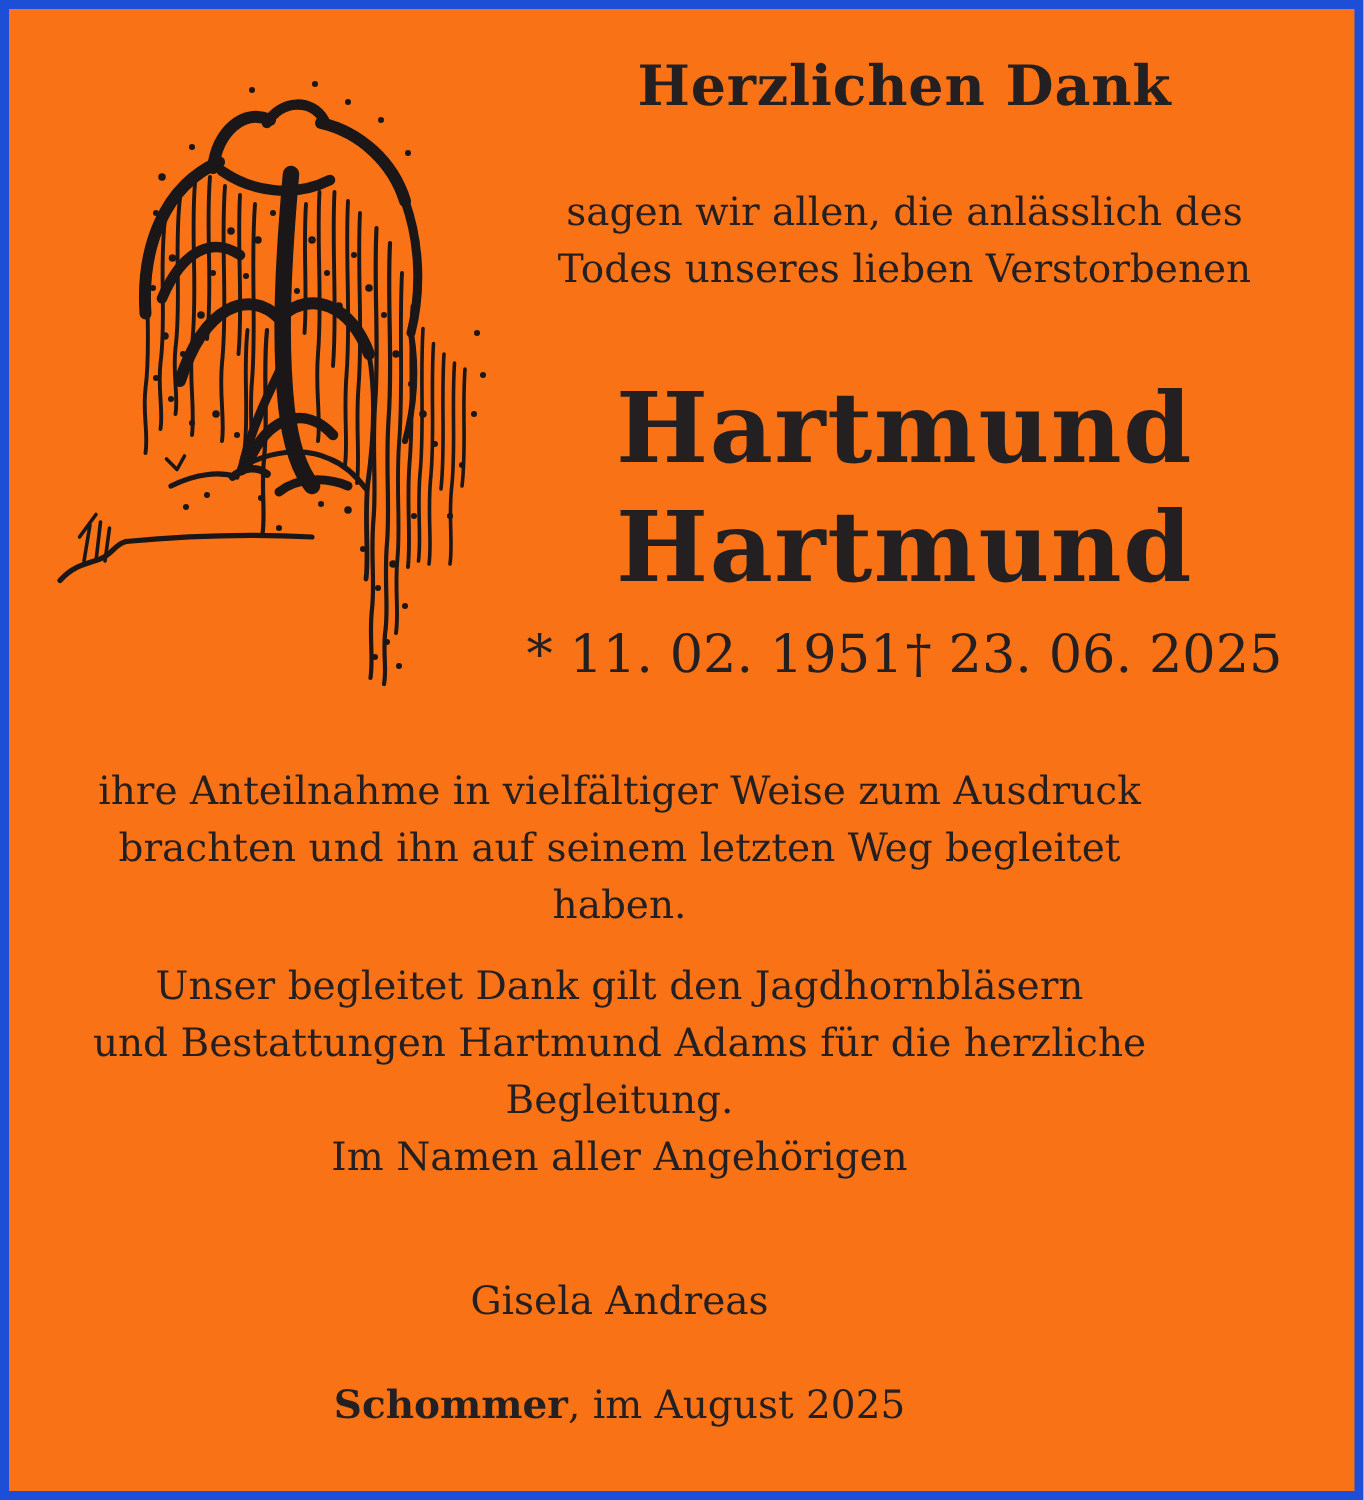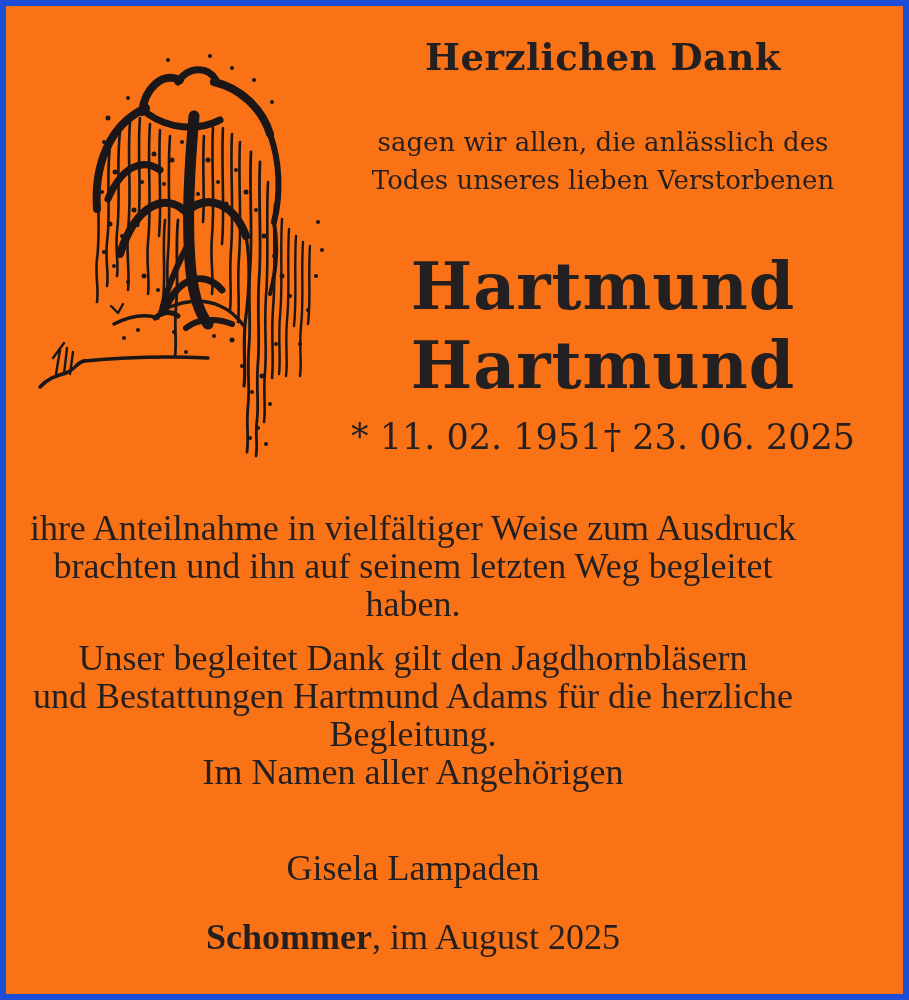--- a/index.html
+++ b/index.html
@@ -54,23 +54,22 @@
     justify-content: space-between;
     padding: 0 12px;
     font-size: 35px;
     line-height: 40px;
   }
   .para {
     position: absolute;
     left: 0;
     width: 814px;
     text-align: center;
-    font-size: 36px;
+    font-size: 26px;
     line-height: 38px;
-    font-family: Liberation Serif, serif;
   }
   .p1 { top: 503px; }
   .p2 { top: 633px; }
   .closing { top: 747px; text-align: center; }
   .signature { top: 843px; }
   .placeline { top: 912px; }
   .bold { font-weight: bold; }
 </style>
 </head>
 <body>
@@ -224,18 +223,18 @@
     <div>haben.</div>
   </div>
 
   <div class="para p2">
     <div>Unser begleitet Dank gilt den Jagdhornbläsern</div>
     <div>und Bestattungen Hartmund Adams für die herzliche</div>
     <div>Begleitung.</div>
   </div>
 
   <div class="para closing">Im Namen aller Angehörigen</div>
-  <div class="para signature">Gisela Lampaden</div>
+  <div class="para signature">Gisela Andreas</div>
   <div class="para placeline">
     <span class="bold">Schommer</span><span>, im August 2025</span>
   </div>
 
 </div>
 
 </body></html>

